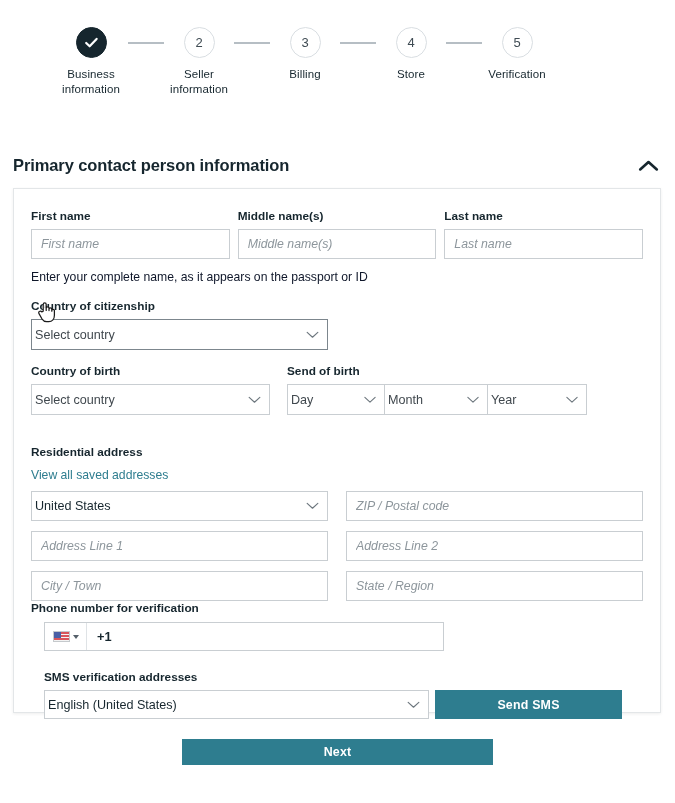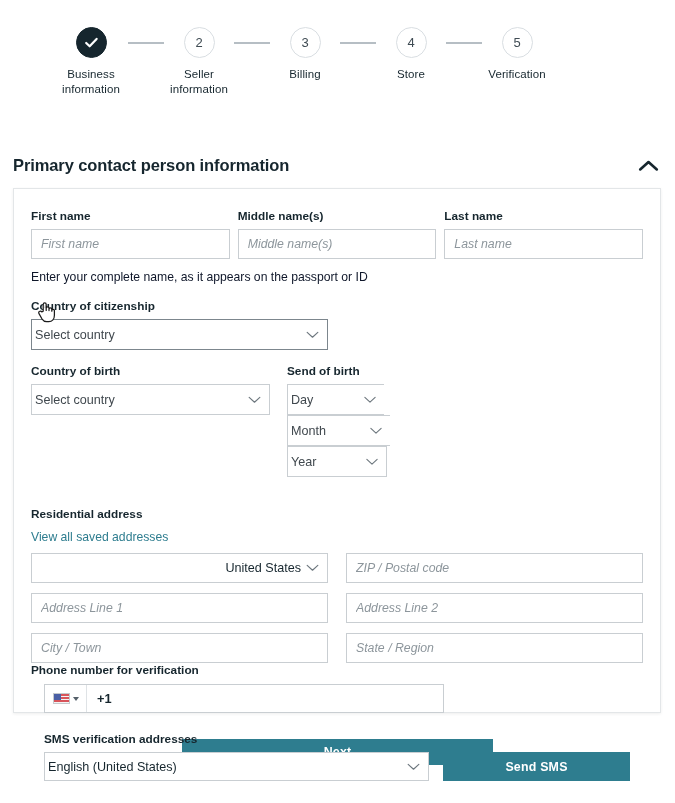--- a/index.html
+++ b/index.html
@@ -164,21 +164,21 @@
   .citizen-wrap { margin-top: 15px; width: 297px; }
   .citizen-wrap .select { border-color: #7c868d; }
 
   .row-birth {
     display: flex;
     margin-top: 14px;
     gap: 17px;
   }
   .birth-country { width: 297px; }
   .dob { flex: 1; }
-  .dob-group { display: flex; width: 356px; flex-direction: column; }
+  .dob-group { display: flex; width: 356px; }
   .dob-group .select { border-right: none; }
   .dob-group .select:last-child { border-right: 1px solid #c9ced2; }
   .dob-group .select.day { width: 97px; }
   .dob-group .select.month { width: 103px; }
   .dob-group .select.year { width: 100px; }
 
   
   .res-head { margin-top: 30px; }
   .link {
     font-size: 12.2px;
@@ -187,21 +187,21 @@
     display: inline-block;
     margin-top: 2px;
     cursor: pointer;
   }
   .addr-grid {
     margin-top: 8px;
     display: grid;
     grid-template-columns: 297px 297px;
     gap: 10px 18px;
   }
-  .addr-grid .field, .addr-grid .select { height: 30px; justify-content: flex-end; }
+  .addr-grid .field, .addr-grid .select { height: 30px; }
 
   
   .phone-head { }
   .phone-row {
     margin-top: 7px;
     display: flex;
     width: 400px;
     height: 29px;
     border: 1px solid #c9ced2;
     background: #fff;
@@ -247,21 +247,21 @@
     font-weight: bold;
     color: #16262e;
   }
 
   .sms-head { margin-top: 19px; padding-left: 13px; }
   .sms-row {
     display: flex;
     align-items: center;
     margin-top: 0;
     padding-left: 13px;
-    gap: 14px;
+    gap: 6px;
   }
   .sms-select { width: 385px; height: 29px; }
   .btn-teal {
     background: #2e7d8f;
     color: #ffffff;
     border: none;
     font-size: 12.4px;
     font-weight: bold;
     font-family: "Liberation Sans", sans-serif;
     cursor: pointer;

